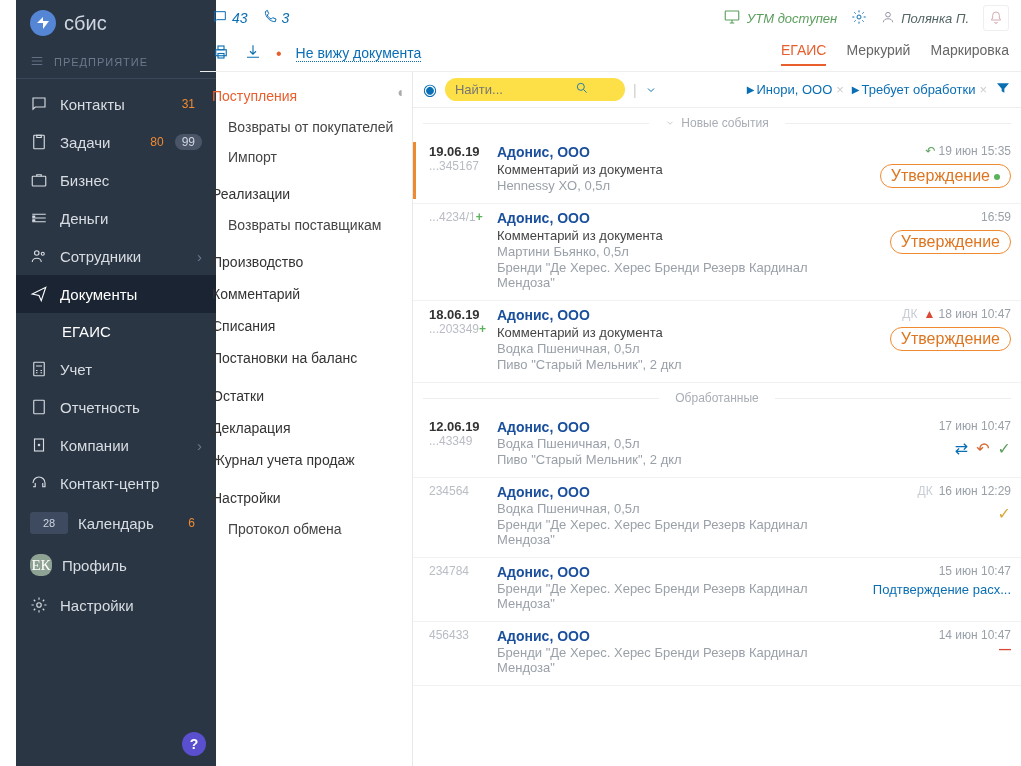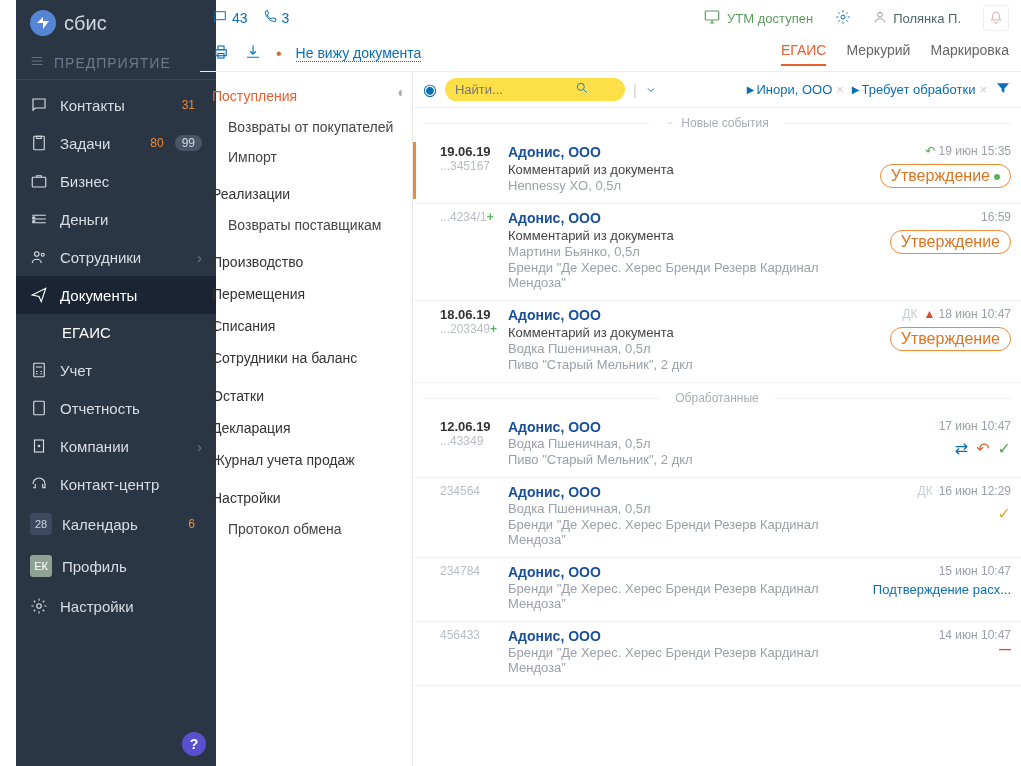--- a/index.html
+++ b/index.html
@@ -4,42 +4,42 @@
 <style>
 * { box-sizing: border-box; margin: 0; padding: 0; }
 body { font-family: Arial, sans-serif; font-size: 14px; color: #333; background: #fff; width: 1021px; height: 766px; overflow: hidden; }
 
 
 .sidebar { position: absolute; left: 16px; top: 0; width: 200px; height: 100%; background: #2b3645; color: #d8dde3; }
 .sidebar-head { display: flex; align-items: center; padding: 10px 14px; }
 .logo { width: 26px; height: 26px; background: #5486d5; border-radius: 50%; display: flex; align-items: center; justify-content: center; color: #fff; margin-right: 8px; }
 .logo svg { width: 16px; height: 16px; }
 .brand { font-size: 20px; color: #cfd6e0; }
-.sidebar-sub { display: flex; align-items: center; padding: 8px 14px; font-size: 14px; letter-spacing: 1px; color: #6b798d; border-bottom: 1px solid #3a465a; }
+.sidebar-sub { display: flex; align-items: center; padding: 8px 14px; font-size: 11px; letter-spacing: 1px; color: #6b798d; border-bottom: 1px solid #3a465a; }
 .sidebar-sub .ham { margin-right: 10px; }
 .nav { padding-top: 6px; }
 .nav-item { display: flex; align-items: center; padding: 10px 14px; cursor: pointer; font-size: 15px; }
 .nav-item.active { background: #1b2432; color: #fff; }
 .nav-item .ic { width: 18px; height: 18px; margin-right: 12px; flex-shrink: 0; display: flex; align-items: center; justify-content: center; }
 .nav-item .ic svg { width: 18px; height: 18px; stroke: currentColor; fill: none; }
 .nav-item .lbl { flex: 1; }
 .nav-item .chev { color: #6b798d; }
 .nav-badge { background: #4a5568; color: #cfd6e0; border-radius: 10px; padding: 1px 7px; font-size: 12px; margin-left: 4px; }
 .nav-badge.orange { color: #f08a30; background: transparent; }
 .nav-submenu { padding-left: 46px; }
 .nav-subitem { padding: 10px 14px 10px 0; color: #fff; font-size: 15px; }
-.avatar-sq { width: 22px; height: 22px; background: #8fa394; color: #fff; border-radius: 3px; display: flex; align-items: center; justify-content: center; font-size: 11px; margin-right: 10px; flex-shrink:0; }
-.cal-sq { width: 22px; height: 22px; background: #3d4a60; color: #cfd6e0; border-radius: 3px; display: flex; align-items: center; justify-content: center; font-size: 11px; margin-right: 10px; flex-shrink:0; }
+.avatar-sq { width: 22px; height: 22px; background: #8fa394; color: #fff; border-radius: 9px; display: flex; align-items: center; justify-content: center; font-size: 15px; margin-right: 10px; flex-shrink:0;font-family:Liberation Serif, serif; }
+.cal-sq { width: 38px; height: 22px; background: #3d4a60; color: #cfd6e0; border-radius: 3px; display: flex; align-items: center; justify-content: center; font-size: 11px; margin-right: 10px; flex-shrink:0; }
 .help-btn { position: absolute; bottom: 10px; right: 10px; width: 24px; height: 24px; background: #5a4fcf; color: #fff; border-radius: 50%; display: flex; align-items: center; justify-content: center; font-weight: bold; }
 
 
-.topbar { position: absolute; left: 200px; top: 0; right: 0; height: 36px; display: flex; align-items: center; padding: 0 12px; }
+.topbar { position: absolute; left: 200px; top: 0; right: 0; height: 36px; display: flex; align-items: center; padding: 0 12px; font-style: italic; }
 .top-left { display: flex; align-items: center; gap: 14px; color: #0a6eb4; }
 .top-left .cnt { display: flex; align-items: center; gap: 4px; }
-.top-right { margin-left: auto; display: flex; align-items: center; gap: 22px; }
+.top-right { margin-left: auto; display: flex; align-items: center; gap: 14px; }
 .utm-chip { color: #5a9e5c; font-size: 13px; display: flex; align-items: center; gap: 6px; }
 .user { color: #566; font-size: 13px; display:flex; align-items:center; gap:6px;}
 .notif { width: 26px; height: 26px; border: 1px solid #eee; border-radius: 3px; display: flex; align-items: center; justify-content: center; color: #f0a0a0; position: relative; }
 
 
 .secondbar { position: absolute; left: 200px; top: 36px; right: 0; height: 36px; display: flex; align-items: center; padding: 0 12px; border-bottom: 1px solid #eee; }
 .sb-left { display: flex; align-items: center; gap: 14px; color: #0a6eb4; }
 .sb-left .lnk { color: #0a6eb4; cursor: pointer; border-bottom: 1px dotted #0a6eb4; font-size: 14px; }
 .tabs { margin-left: auto; display: flex; gap: 20px; }
 .tab { color: #666; padding-bottom: 6px; cursor: pointer; font-size: 14px; }
@@ -61,21 +61,21 @@
 .search-wrap .sicon { color: #0a6eb4; }
 .bar-sep { color: #ccc; }
 .drop { color: #0a6eb4; display:flex; align-items:center; gap:2px; font-size:13px; cursor: pointer;}
 .drop .tri { color: #0a6eb4; font-size: 10px; }
 .x-dim { color: #ccc; margin-left: 2px; }
 .funnel { margin-left: auto; color: #0a6eb4; }
 
 .section-div { display: flex; align-items: center; justify-content: center; color: #a8adb5; font-size: 12px; padding: 8px 0; gap: 6px; }
 .section-div::before, .section-div::after { content: ""; flex:1; height:1px; background: #eee; margin: 0 10px; }
 
-.doc-row { display: flex; padding: 6px 10px 10px 27px; border-bottom: 1px solid #f1f1f1; position: relative; }
+.doc-row { display: flex; padding: 6px 10px 10px 16px; border-bottom: 1px solid #f1f1f1; position: relative; }
 .doc-row.stripe::before { content: ""; position: absolute; left: 0; top: 4px; bottom: 4px; width: 3px; background: #f08a30; }
 .col-date { width: 60px; flex-shrink: 0; text-align: left; }
 .col-date .date { font-size: 13px; color: #333; font-weight: bold; }
 .col-date .num { font-size: 12px; color: #b8bdc4; }
 .col-date .plus { color: #5ab35a; font-weight: bold; }
 .col-body { flex: 1; padding-left: 8px; }
 .company { color: #1a4f9c; font-weight: bold; font-size: 14px; }
 .cmt { color: #444; font-size: 13px; margin-top: 2px; }
 .product { color: #9aa0a8; font-size: 13px; margin-top: 1px; }
 .col-right { width: 150px; flex-shrink: 0; text-align: right; font-size: 12px; color: #9aa0a8; position: relative; }
@@ -293,23 +293,23 @@
 <div class="midnav">
   <div class="midnav-group top">Поступления</div>
   <span class="load-icon">◐</span>
   <div class="midnav-sub">Возвраты от покупателей</div>
   <div class="midnav-sub">Импорт</div>
   <div class="midnav-sep"></div>
   <div class="midnav-group">Реализации</div>
   <div class="midnav-sub">Возвраты поставщикам</div>
   <div class="midnav-sep"></div>
   <div class="midnav-group">Производство</div>
-  <div class="midnav-group">Перемещения</div>
+  <div class="midnav-group">Комментарий</div>
   <div class="midnav-group">Списания</div>
-  <div class="midnav-group">Сотрудники на баланс</div>
+  <div class="midnav-group">Постановки на баланс</div>
   <div class="midnav-sep"></div>
   <div class="midnav-group">Остатки</div>
   <div class="midnav-group">Декларация</div>
   <div class="midnav-group">Журнал учета продаж</div>
   <div class="midnav-sep"></div>
   <div class="midnav-group">Настройки</div>
   <div class="midnav-sub">Протокол обмена</div>
 </div>
 
 <div class="content">

